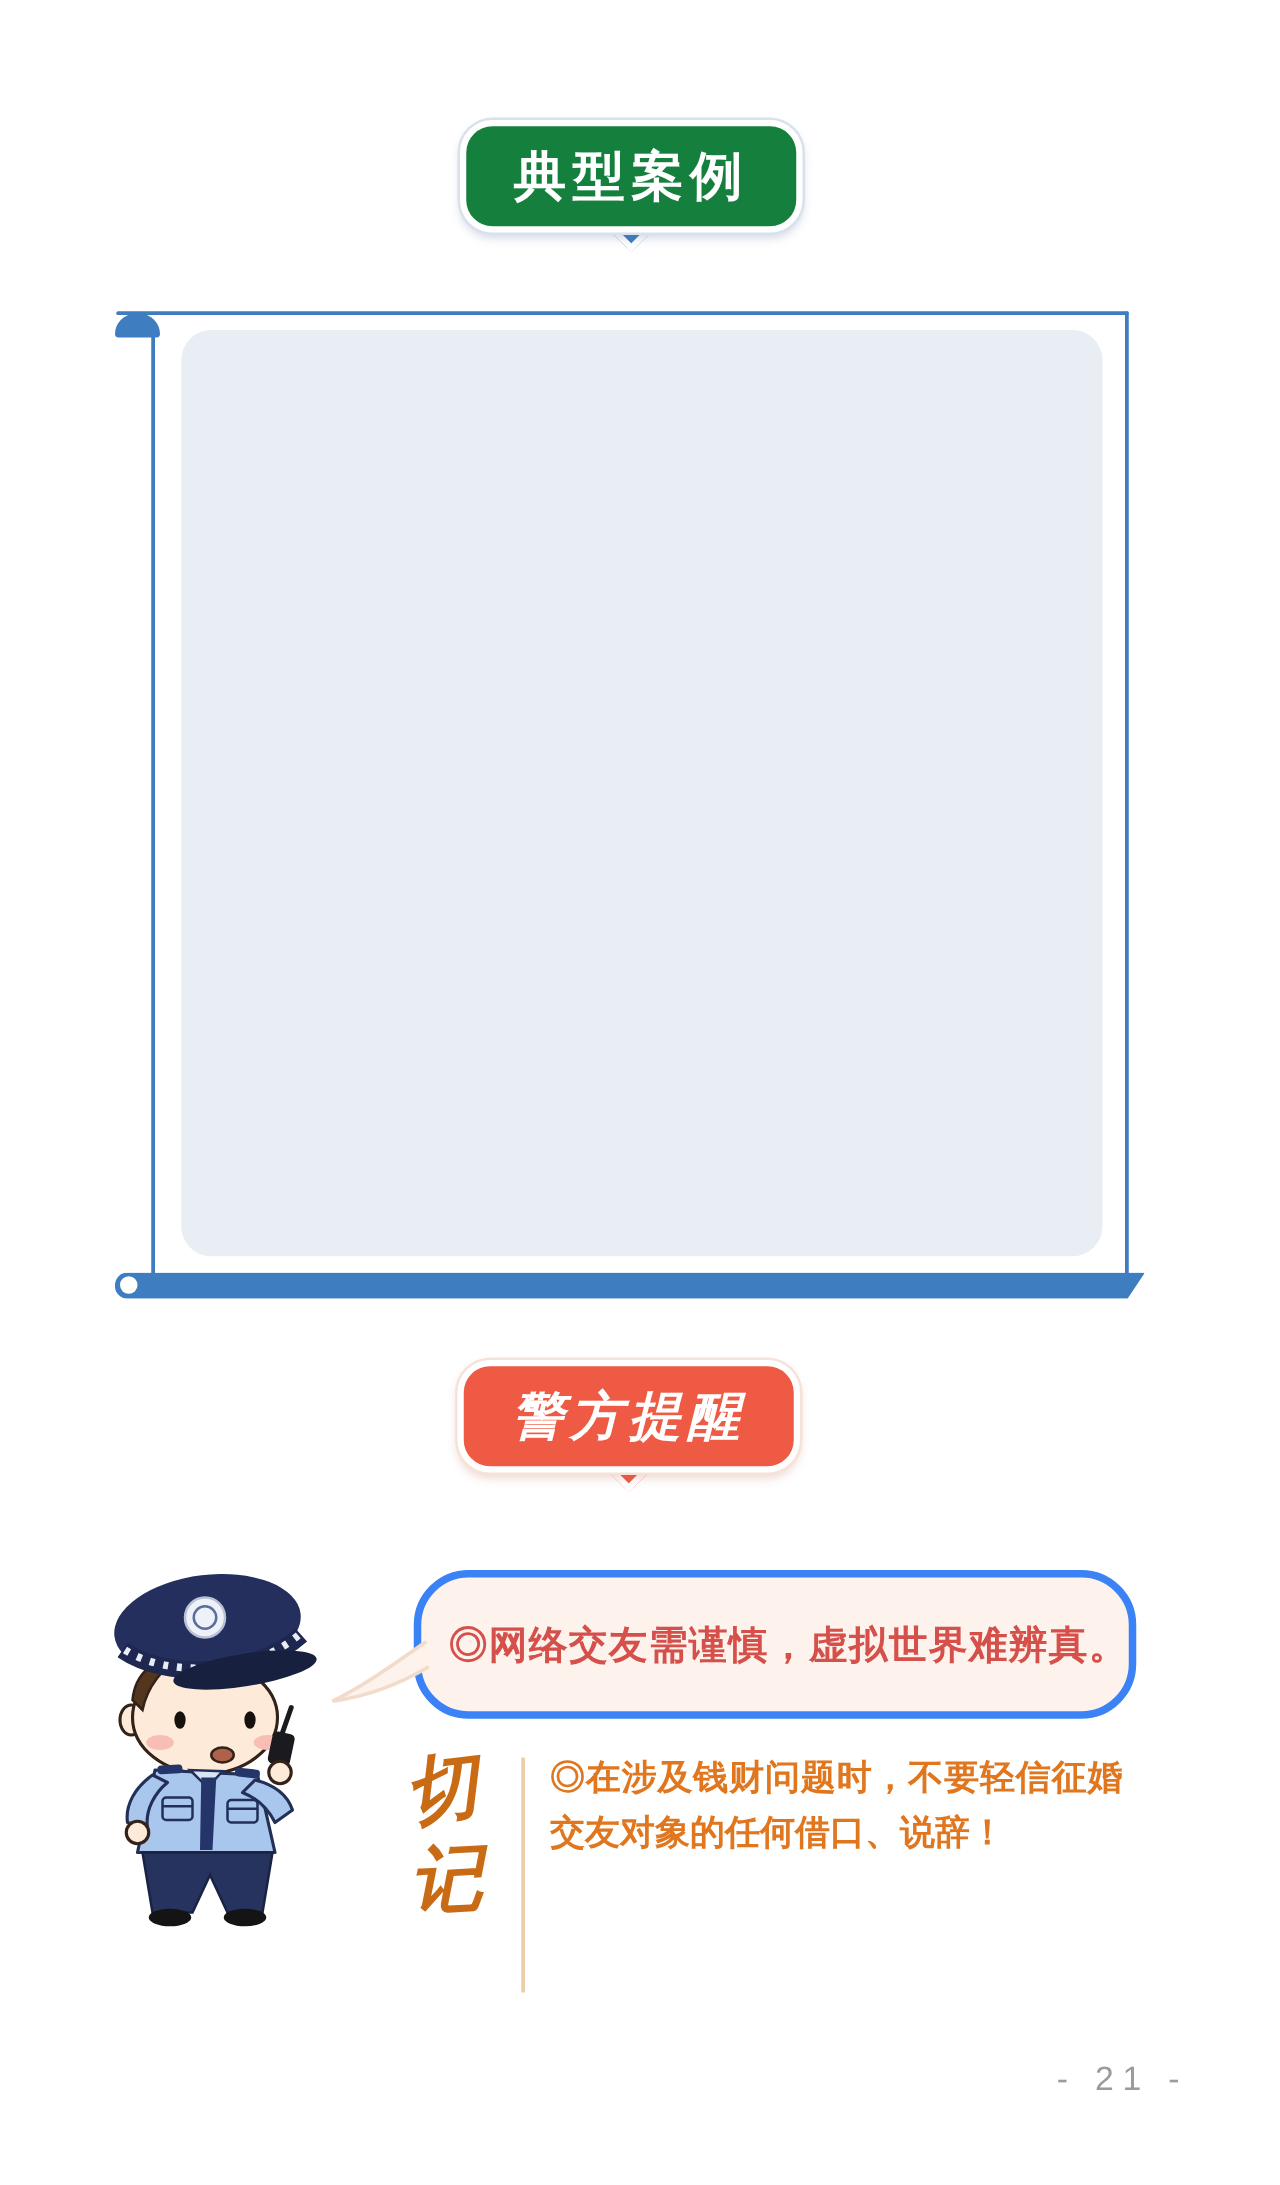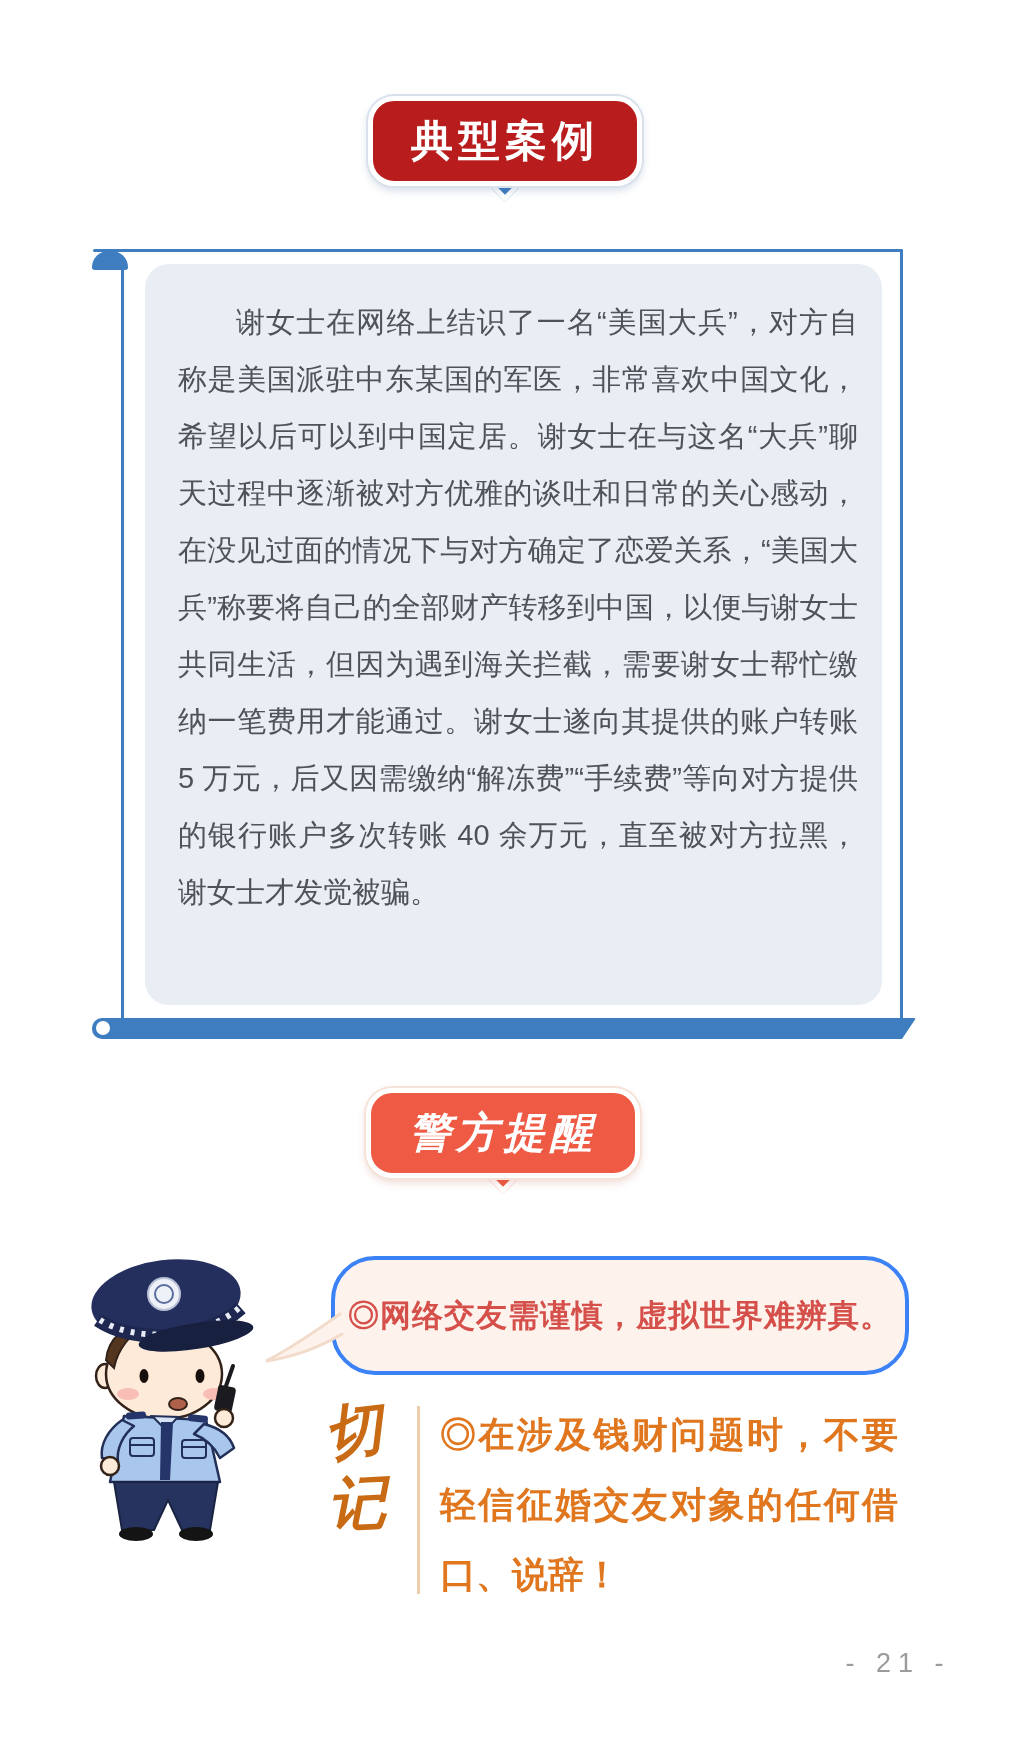--- a/index.html
+++ b/index.html
@@ -12,21 +12,21 @@
   .abs { position:absolute; }
 
   
   .banner {
     position:absolute; width:274px; height:90px;
     border-radius:26px; border:5px solid #ffffff;
     display:flex; align-items:center; justify-content:center;
     color:#ffffff; font-size:42px; font-weight:bold; letter-spacing:5px;
     font-family:"DejaVu Serif", serif; z-index:3;
   }
-  .banner-blue { background:#b91c1c; box-shadow:0 0 0 2px #d8e1ec, 0 4px 8px rgba(70,105,150,.25); }
+  .banner-blue { background:#15803d; box-shadow:0 0 0 2px #d8e1ec, 0 4px 8px rgba(70,105,150,.25); }
   .banner-red  { background:#ee5a43; box-shadow:0 0 0 2px #f6e3d8, 0 4px 8px rgba(180,90,70,.25);font-style:italic; }
   .banner-tail {
     position:absolute; width:28px; height:28px; transform:rotate(45deg);
     border-right:5px solid #ffffff; border-bottom:5px solid #ffffff; z-index:2;
   }
   .tail-blue { background:#3e7dc0; }
   .tail-red  { background:#ee5a43; }
 
   
   .frame-top   { left:93px;  top:249px;  width:810px; height:3px;  background:#3e7dc0; border-radius:2px; }
@@ -40,36 +40,36 @@
   .case-panel  { left:145px; top:264px;  width:737px; height:741px; background:#e9edf4; border-radius:24px; }
   .case-text   {
     left:178px; top:294px; width:680px;
     font-size:29px; line-height:57px; color:#50525a;
     text-align:justify; text-indent:2em;
   }
 
   
   .bubble {
     left:331px; top:1256px; width:578px; height:119px;
-    background:#fdf3ec; border:4px solid #3b82f6; border-radius:44px;
-    display:flex; align-items:center; justify-content:center; z-index:1;
+    background:#fdf3ec; border:6px solid #3b82f6; border-radius:44px;
+    display:flex; align-items:center; justify-content:flex-end; z-index:1;
   }
   .bubble-text { font-size:31px; font-weight:bold; color:#d6504b; letter-spacing:1px; }
   .bubble-tail { left:262px; top:1308px; width:82px; height:62px; z-index:2; }
 
   .keynote-char {
     position:absolute; font-size:58px; color:#c96a15; font-weight:bold; font-style:italic;
     font-family:"DejaVu Serif", serif; line-height:1;
   }
   .kc1 { left:324px; top:1402px; transform:rotate(-7deg); }
   .kc2 { left:328px; top:1474px; transform:rotate(-3deg); }
   .keynote-divider { left:417px; top:1406px; width:3px; height:188px; background:#eccfa8; }
   .keynote-text {
     left:440px; top:1400px; width:458px;
-    font-size:36px; line-height:70px; font-weight:bold; color:#e0771f;
+    font-size:28px; line-height:44px; font-weight:bold; color:#e0771f;
     text-align:justify;
   }
 
   .officer { left:88px; top:1258px; width:168px; height:286px; }
 
   .page-num {
     left:838px; top:1648px; width:120px;
     font-size:27px; color:#9b9b9b; letter-spacing:7px; text-align:center;
   }
 </style>
@@ -84,21 +84,20 @@
   <div class="banner-tail tail-blue" style="left:491px; top:168px;"></div>
 
   <div class="abs frame-top"></div>
   <div class="abs frame-left"></div>
   <div class="abs frame-right"></div>
   <div class="abs curl-dome"></div>
   <div class="abs band"></div>
   <div class="abs band-curl"></div>
 
   <div class="abs case-panel"></div>
-  <div class="abs case-text">谢女士在网络上结识了一名“美国大兵”，对方自称是美国派驻中东某国的军医，非常喜欢中国文化，希望以后可以到中国定居。谢女士在与这名“大兵”聊天过程中逐渐被对方优雅的谈吐和日常的关心感动，在没见过面的情况下与对方确定了恋爱关系，“美国大兵”称要将自己的全部财产转移到中国，以便与谢女士共同生活，但因为遇到海关拦截，需要谢女士帮忙缴纳一笔费用才能通过。谢女士遂向其提供的账户转账 5 万元，后又因需缴纳“解冻费”“手续费”等向对方提供的银行账户多次转账 40 余万元，直至被对方拉黑，谢女士才发觉被骗。</div>
 
   <div class="banner banner-red" style="left:366px; top:1088px;">
     <span>警方提醒</span>
   </div>
   <div class="banner-tail tail-red" style="left:489px; top:1160px;"></div>
 
   <svg class="abs officer" viewBox="0 0 168 286">
 
     <ellipse cx="17" cy="118" rx="9" ry="12" fill="#fdead8" stroke="#332219" stroke-width="2.5"></ellipse>
 

